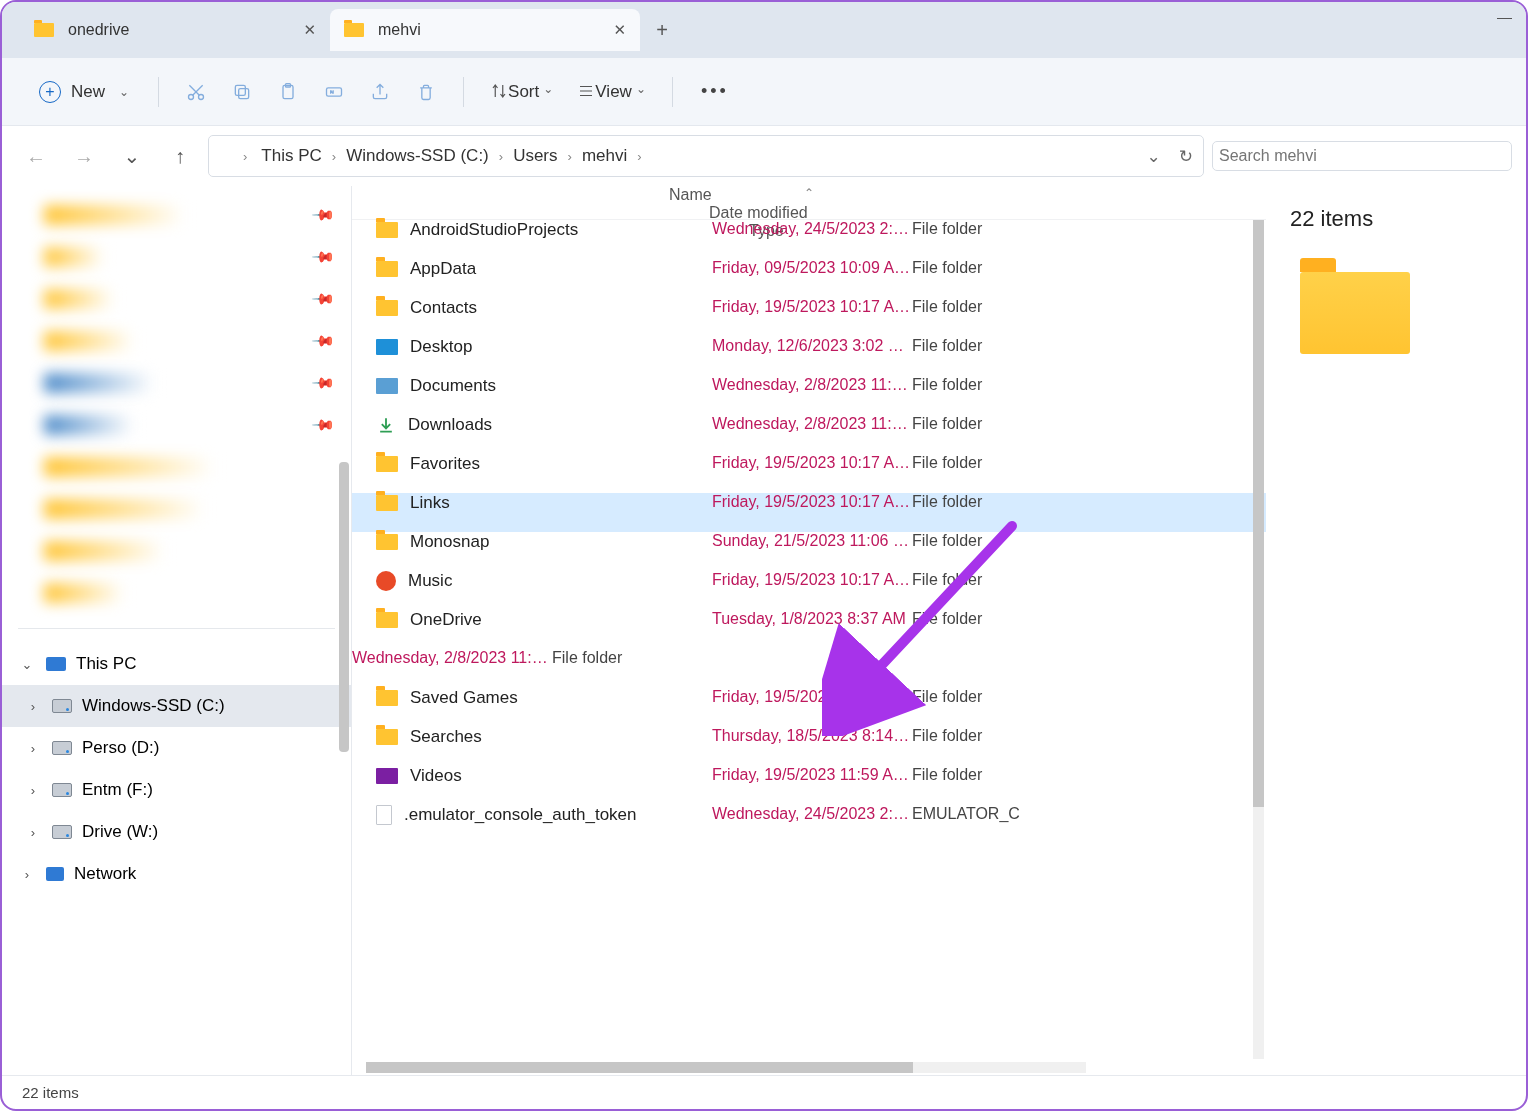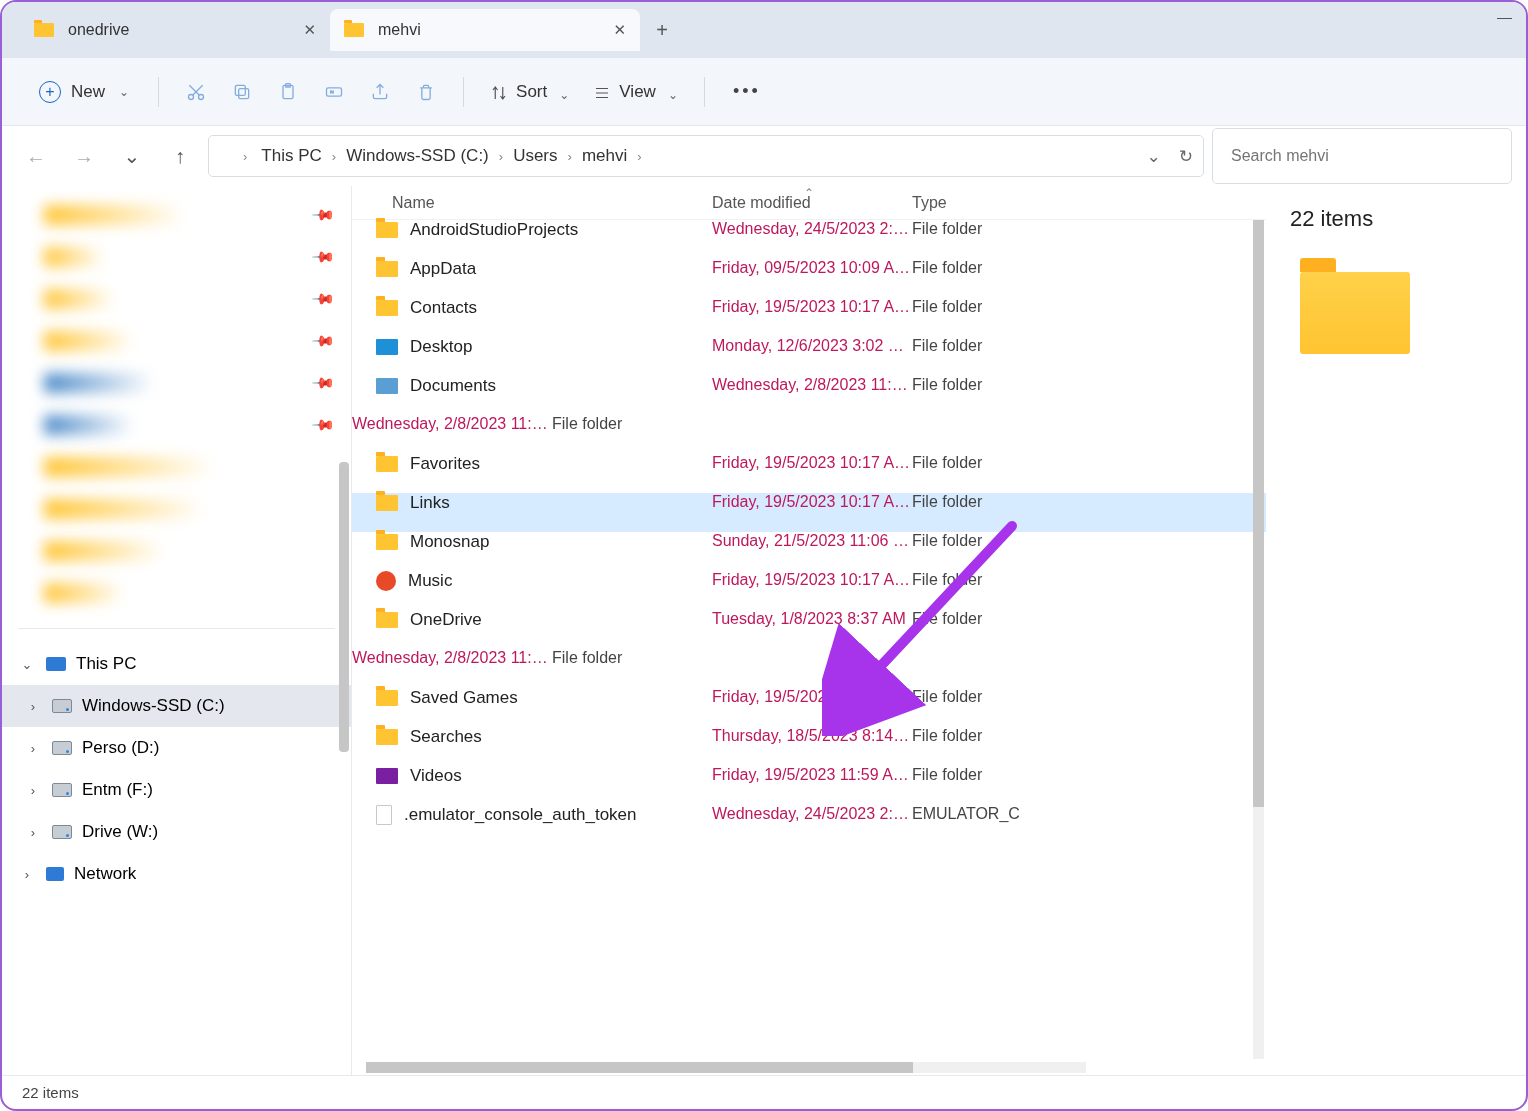--- a/index.html
+++ b/index.html
@@ -14,34 +14,34 @@
 .tab .close { margin-left: auto; font-size: 15px; color: #555; }
 .newtab { width: 44px; height: 42px; display: flex; align-items: center; justify-content: center; font-size: 20px; color: #555; cursor: pointer; }
 
 
 .toolbar { height: 68px; background: #f3f6fa; display: flex; align-items: center; padding: 0 22px; gap: 0; border-bottom: 1px solid #e4e8ee; }
 .btn-new { display: flex; align-items: center; gap: 10px; padding: 7px 14px; border: 1px solid transparent; border-radius: 5px; cursor: pointer; color: #333; font-size: 17px; }
 .plus-circle { width: 22px; height: 22px; border: 1.6px solid #1769c6; border-radius: 50%; display: flex; align-items: center; justify-content: center; color: #1769c6; font-size: 16px; line-height: 1; }
 .divider { width: 1px; height: 30px; background: #d4dae2; margin: 0 14px; }
 .tbtn { width: 46px; height: 40px; display: flex; align-items: center; justify-content: center; cursor: pointer; color: #2a73c7; }
 .tbtn.dim { opacity: 0.55; }
-.tlabel { display: flex; align-items: flex-end; gap: 8px; padding: 7px 12px; cursor: pointer; color: #333; font-size: 17px; }
+.tlabel { display: flex; align-items: flex-start; padding: 7px 12px; cursor: pointer; color: #333; font-size: 17px; }
 .tlabel svg { color: #555; }
 .dropchev { font-size: 12px; color: #666; margin-left: 4px; }
 .more { font-size: 18px; letter-spacing: 3px; color: #444; padding: 0 14px; cursor: pointer; }
 
 
 .navrow { height: 60px; display: flex; align-items: center; padding: 0 14px; gap: 8px; }
 .navbtn { width: 40px; height: 40px; display: flex; align-items: center; justify-content: center; cursor: pointer; color: #555; font-size: 20px; }
 .navbtn.dis { opacity: 0.5; }
 .addrbox { flex: 1; height: 42px; border: 1px solid #d8dde4; border-radius: 5px; display: flex; align-items: center; padding: 0 10px; gap: 2px; font-size: 17px; color: #333; }
 .crumb { padding: 4px 8px; cursor: pointer; border-radius: 3px; }
 .crumbsep { color: #888; font-size: 13px; }
 .addr-actions { margin-left: auto; display: flex; gap: 18px; align-items: center; color: #666; }
-.searchbox { width: 300px; height: 56px; border: 1px solid #d8dde4; border-radius: 5px; padding: 0 18px; display: flex; align-items: center; }
+.searchbox { width: 300px; height: 30px; border: 1px solid #d8dde4; border-radius: 5px; padding: 0 6px; display: flex; align-items: center; }
 .searchbox input { border: none; outline: none; font-size: 16px; width: 100%; color: #444; background: transparent; }
 
 
 .body { display: flex; height: calc(100% - 56px - 68px - 60px - 34px); }
 
 
 .sidebar { width: 350px; border-right: 1px solid #e6e9ee; overflow-y: auto; padding: 8px 0; position: relative; }
 .pinrow { height: 42px; display: flex; align-items: center; padding: 0 18px 0 42px; font-size: 16px; color: #333; position: relative; }
 .pinrow .blur { filter: blur(7px); background: linear-gradient(90deg, #ffc431, #fff); width: 140px; height: 20px; border-radius: 3px; }
 .pin { margin-left: auto; color: #666; font-size: 15px; transform: rotate(45deg); }
@@ -55,21 +55,21 @@
 .driveico::after { content: ""; position: absolute; bottom: 1px; right: 2px; width: 3px; height: 3px; background: #2b87e0; border-radius: 50%; }
 .pcico { width: 20px; height: 14px; background: #2f7ad4; border-radius: 2px; position: relative; }
 .netico { width: 18px; height: 14px; background: #2f7ad4; border-radius: 2px; }
 
 .sb-scroll { position: absolute; top: 276px; right: 2px; width: 10px; height: 290px; background: #c6c6c6; border-radius: 4px; }
 
 
 .main { flex: 1; display: flex; position: relative; }
 .list { flex: 1; overflow: hidden; position: relative; }
 .chevup { position: absolute; top: 0; left: 50%; transform: translateX(-50%); font-size: 12px; color: #888; }
-.colhead { height: 34px; display: flex; align-items: center; font-size: 16px; color: #555; border-bottom: 1px solid #f0f1f3; }
+.colhead { height: 34px; display: flex; align-items: center; font-size: 16px; color: #555; border-bottom: 1px solid #f0f1f3; flex-direction: column; }
 .col-name { width: 360px; padding-left: 40px; }
 .col-date { width: 200px; }
 .col-type { width: 120px; }
 .row { height: 39px; display: flex; align-items: flex-start; font-size: 17px; color: #222; cursor: pointer; }
 .row.sel { background: #d6ebff; }
 .row .rname { width: 360px; padding-left: 24px; display: flex; align-items: center; gap: 12px; }
 .row .rdate { width: 200px; color: #be185d; font-size: 16px; overflow: hidden; white-space: nowrap; text-overflow: ellipsis; }
 .row .rtype { width: 120px; color: #444; font-size: 16px; overflow: hidden; white-space: nowrap; text-overflow: ellipsis; }
 
 .fico { width: 22px; height: 16px; background: #ffc431; border-radius: 1px; position: relative; flex-shrink: 0; }
@@ -344,20 +344,28 @@
             <div class="rname">
               <span>
                 <div class="fico docs"></div>
               </span>
               <span>Documents</span>
             </div>
             <div class="rdate">Wednesday, 2/8/2023 11:…</div>
             <div class="rtype">File folder</div>
           </div>
           <div class="row">
+            <div class="rname">
+              <span>
+                <svg width="20" height="20" viewBox="0 0 24 24" fill="none" stroke="#2e9e54" stroke-width="2.2">
+                  <path d="M12 4 v12 M7 11 l5 5 5-5 M5 20 h14"></path>
+                </svg>
+              </span>
+              <span>Downloads</span>
+            </div>
             <div class="rdate">Wednesday, 2/8/2023 11:…</div>
             <div class="rtype">File folder</div>
           </div>
           <div class="row">
             <div class="rname">
               <span>
                 <div class="fico folder"></div>
               </span>
               <span>Favorites</span>
             </div>

